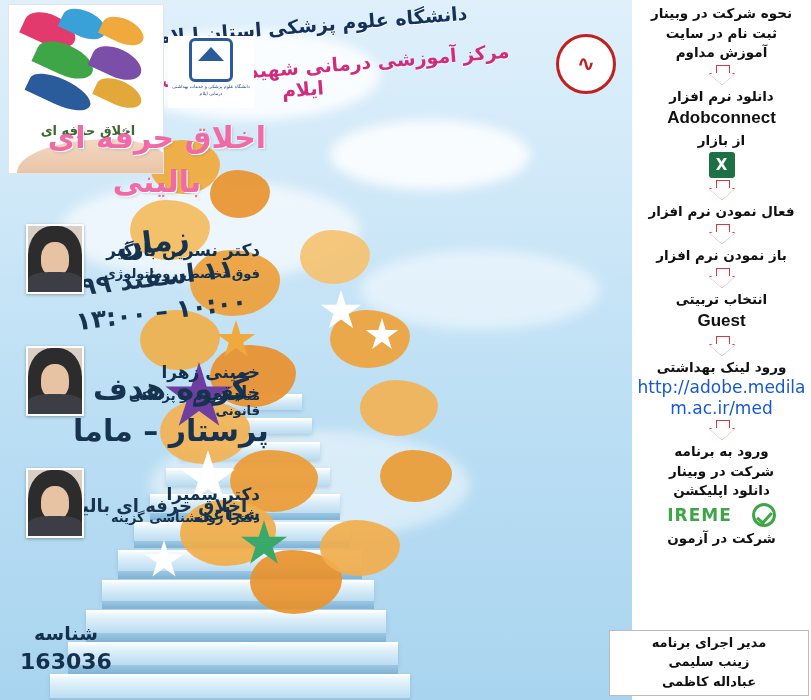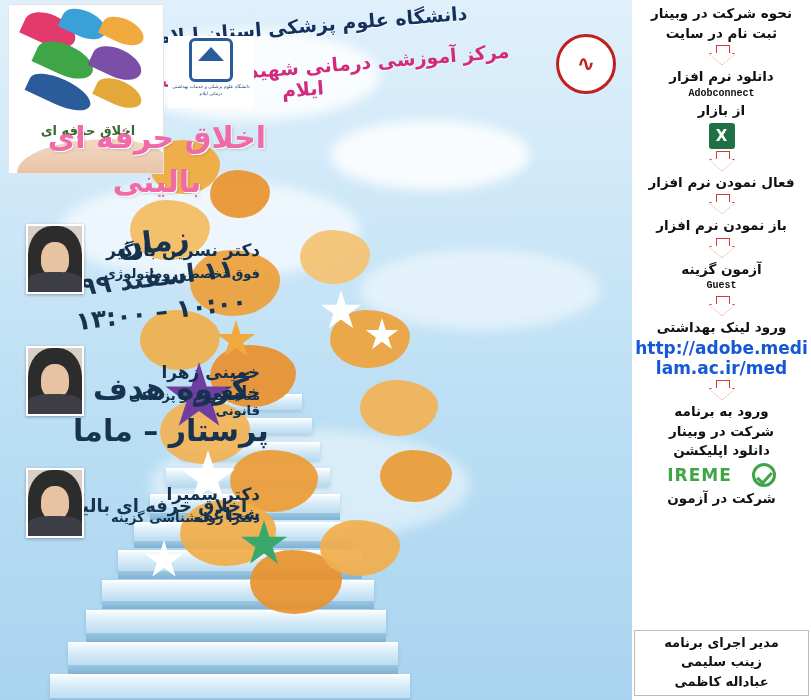--- a/index.html
+++ b/index.html
@@ -299,21 +299,21 @@
     text-align: center;
     padding-top: 4px;
   }
   .side-line {
     font-size: 13.5px;
     font-weight: bold;
     color: #111111;
     line-height: 1.45;
     padding: 0 4px;
   }
-  .side-line.en { font-family: Liberation Mono, monospace; font-size: 10px; }
+  .side-line.en { font-family: Liberation Sans, sans-serif; font-size: 17px; }
   .arrow {
     width: 26px; height: 20px;
     margin: 2px auto;
     position: relative;
   }
   .arrow:before {
     content: "";
     position: absolute; left: 7px; top: 0;
     width: 12px; height: 10px;
     background: #ffffff;
@@ -349,21 +349,21 @@
     background: #1e7145;
     color: #ffffff;
     font-size: 15px;
     font-weight: bold;
     line-height: 26px;
     border-radius: 3px;
   }
   .link-text {
     color: #1558d6;
     font-size: 17px;
-    font-weight: bold;
+    font-weight: normal;
     line-height: 1.2;
     word-break: break-all;
     direction: ltr;
     padding: 0 2px;
   }
   .check-row {
     display: flex; align-items: center; justify-content: center;
     gap: 20px; margin: 2px 0;
   }
   .check-circle {
@@ -382,21 +382,21 @@
   }
   .irem-text {
     color: #3fa648;
     font-size: 17px;
     font-weight: bold;
     letter-spacing: 1px;
   }
   .footer-card {
     position: absolute;
     right: 2px; bottom: 4px;
-    width: 175px;
+    width: 200px;
     border: 1px solid #bbbbbb;
     background: #ffffff;
     padding: 2px 4px 4px;
   }
   .footer-card .f-line {
     font-size: 13px;
     font-weight: bold;
     color: #111111;
     line-height: 1.5;
   }
@@ -529,26 +529,31 @@
     <div class="speaker" id="sp2">
       <div class="photo">
         <div class="hijab"></div>
           <div class="face"></div>
           <div class="body"></div>
       </div>
       <div class="s-name">دکتر سمیرا شجاعی</div>
       <div class="s-role">دکترا روانشناسی گزینه</div>
     </div>
 
+    <div class="code-block">
+      <div class="c-label">شناسه</div>
+      <div class="c-value">163036</div>
+    </div>
   </div>
 
   <div class="side-panel">
 
     <div class="side-line">نحوه شرکت در وبینار</div>
     <div class="side-line">ثبت نام در سایت</div>
+    <div class="side-line">آموزش مداوم</div>
 
     <div class="arrow">
       <div class="tri"></div>
         <div class="tri-in"></div>
     </div>
 
     <div class="side-line">دانلود نرم افزار</div>
     <div class="side-line en">Adobconnect</div>
     <div class="side-line">از بازار</div>
 
@@ -566,21 +571,21 @@
         <div class="tri-in"></div>
     </div>
 
     <div class="side-line">باز نمودن نرم افزار</div>
 
     <div class="arrow">
       <div class="tri"></div>
         <div class="tri-in"></div>
     </div>
 
-    <div class="side-line">آزمون گزینه</div>
+    <div class="side-line">انتخاب تربیتی</div>
     <div class="side-line en">Guest</div>
 
     <div class="arrow">
       <div class="tri"></div>
         <div class="tri-in"></div>
     </div>
 
     <div class="side-line">ورود لینک بهداشتی</div>
     <div class="link-text">http://adobe.medilam.ac.ir/med</div>
 

